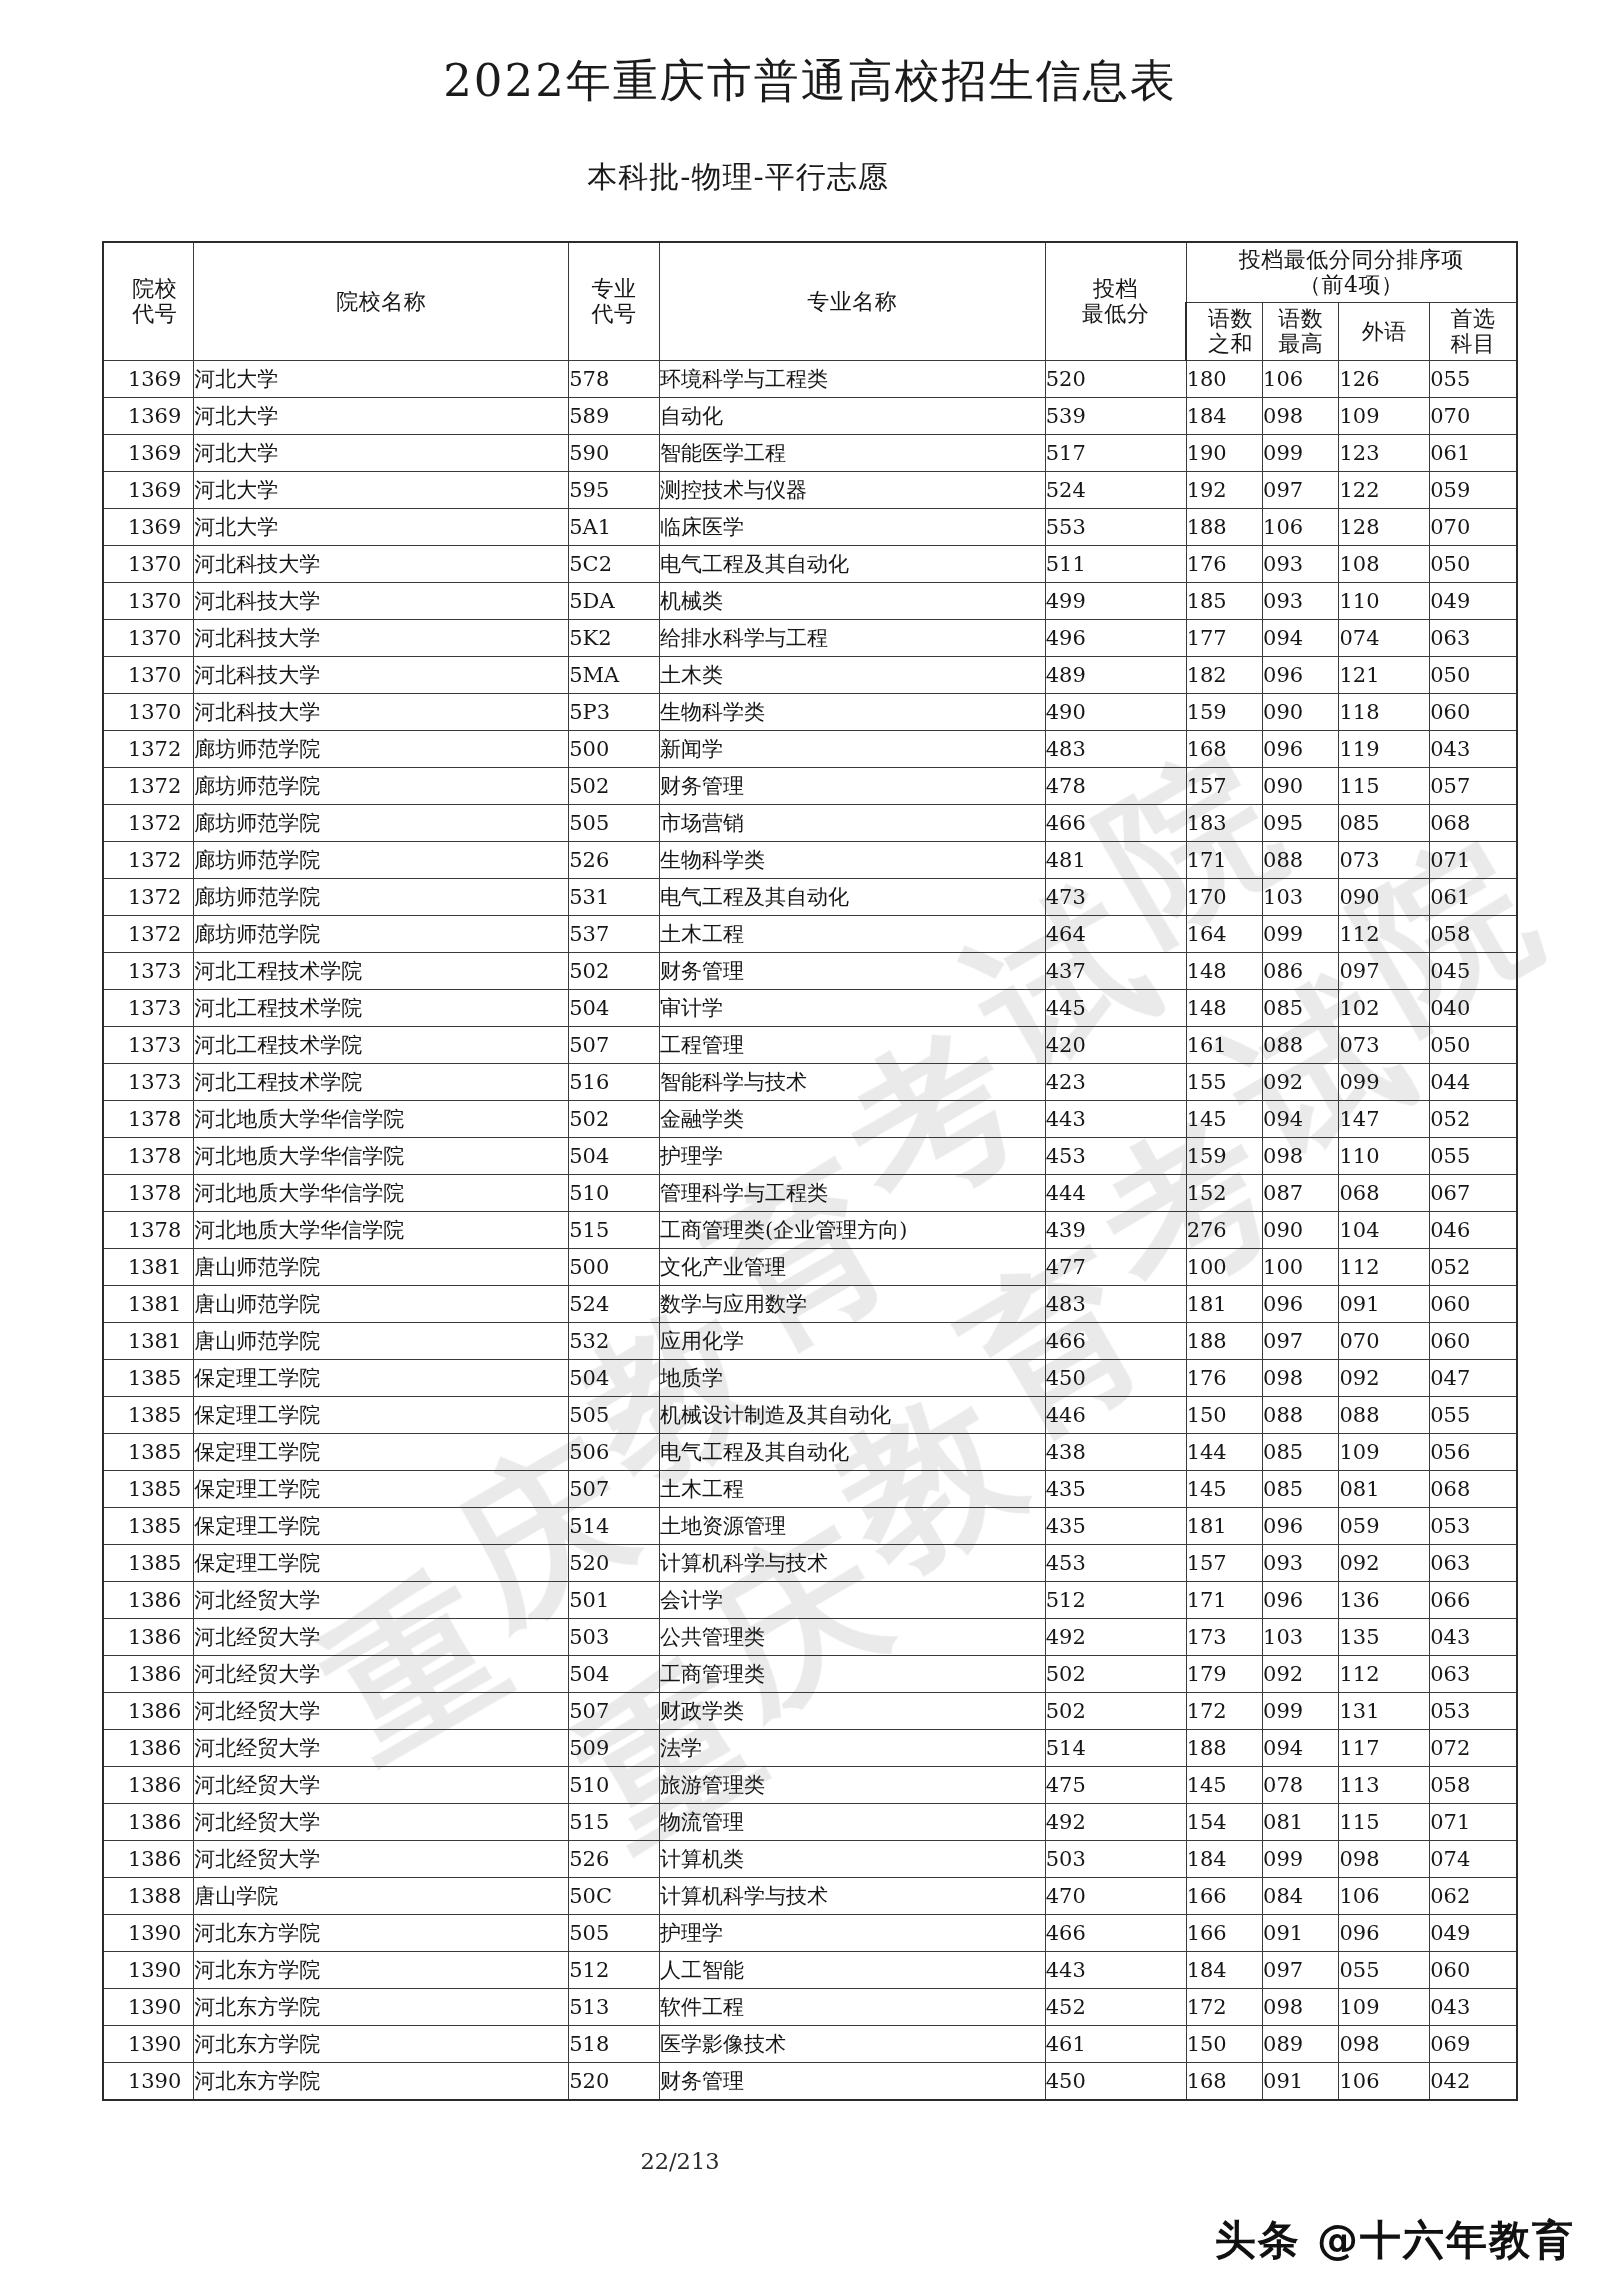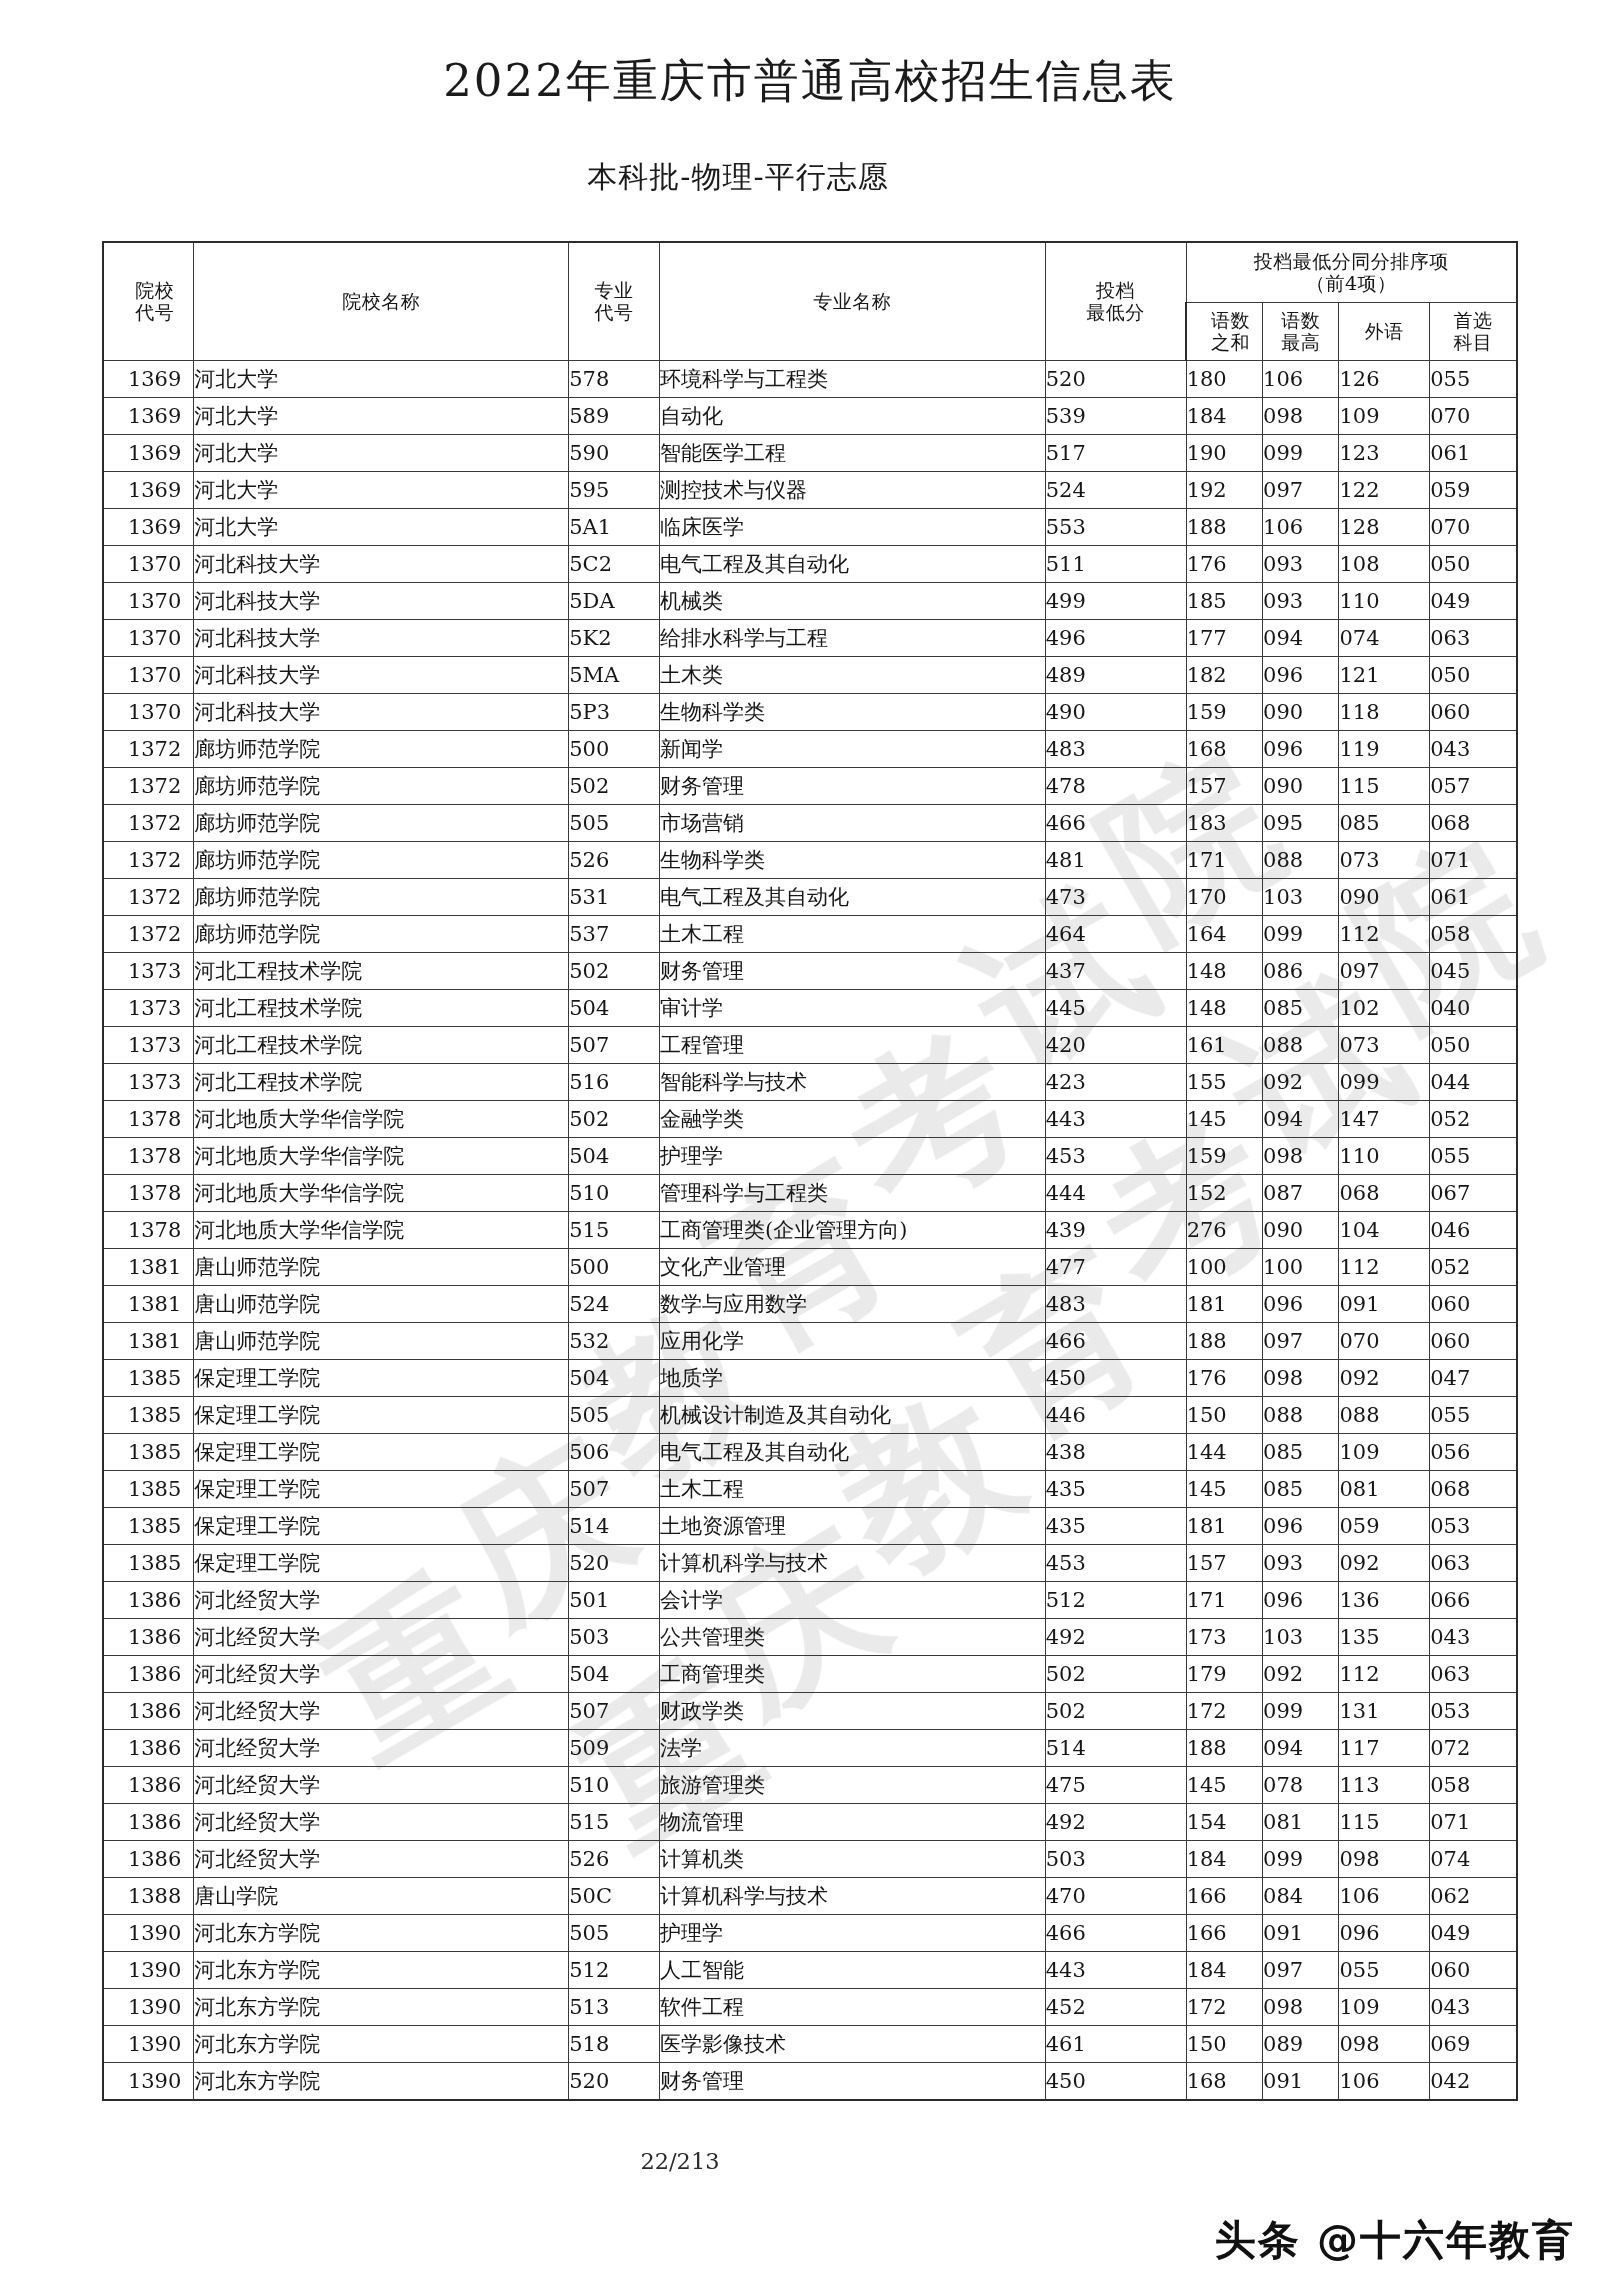--- a/index.html
+++ b/index.html
@@ -88,21 +88,21 @@
     font-weight: 400;
     font-size: 21px;
     line-height: 1.08;
     padding: 0;
     color: #161616;
     background: transparent;
   }
   table.info thead th {
     text-align: center;
     vertical-align: middle;
-    font-size: 19px;
+    font-size: 22px;
     letter-spacing: 0.5px;
   }
   table.info thead th.tall { height: 116px; }
   table.info thead th.grp  { height: 59px; }
   table.info thead th.sub  { height: 57px; }
   .hcell2 { line-height: 1.12; }
 
   table.info tbody td {
     height: 36px;
     vertical-align: middle;

